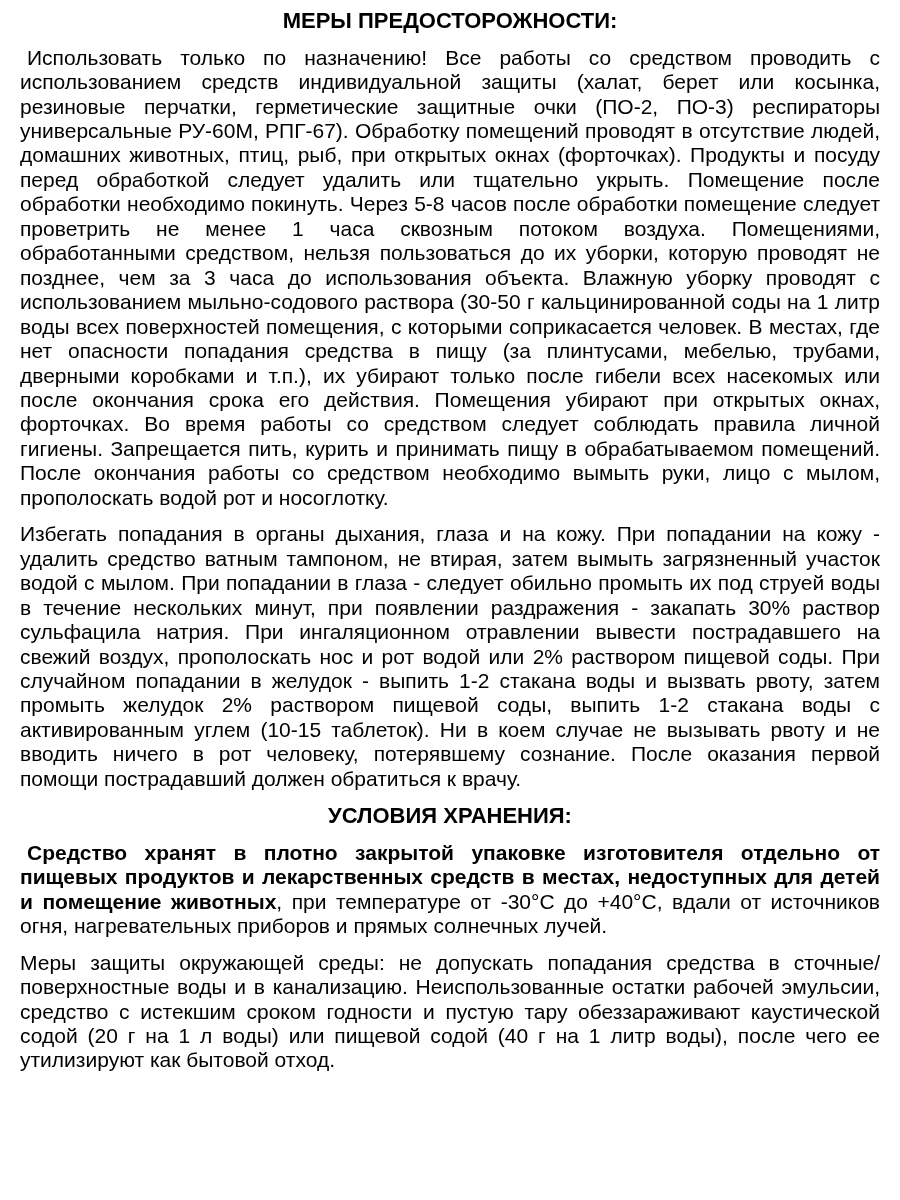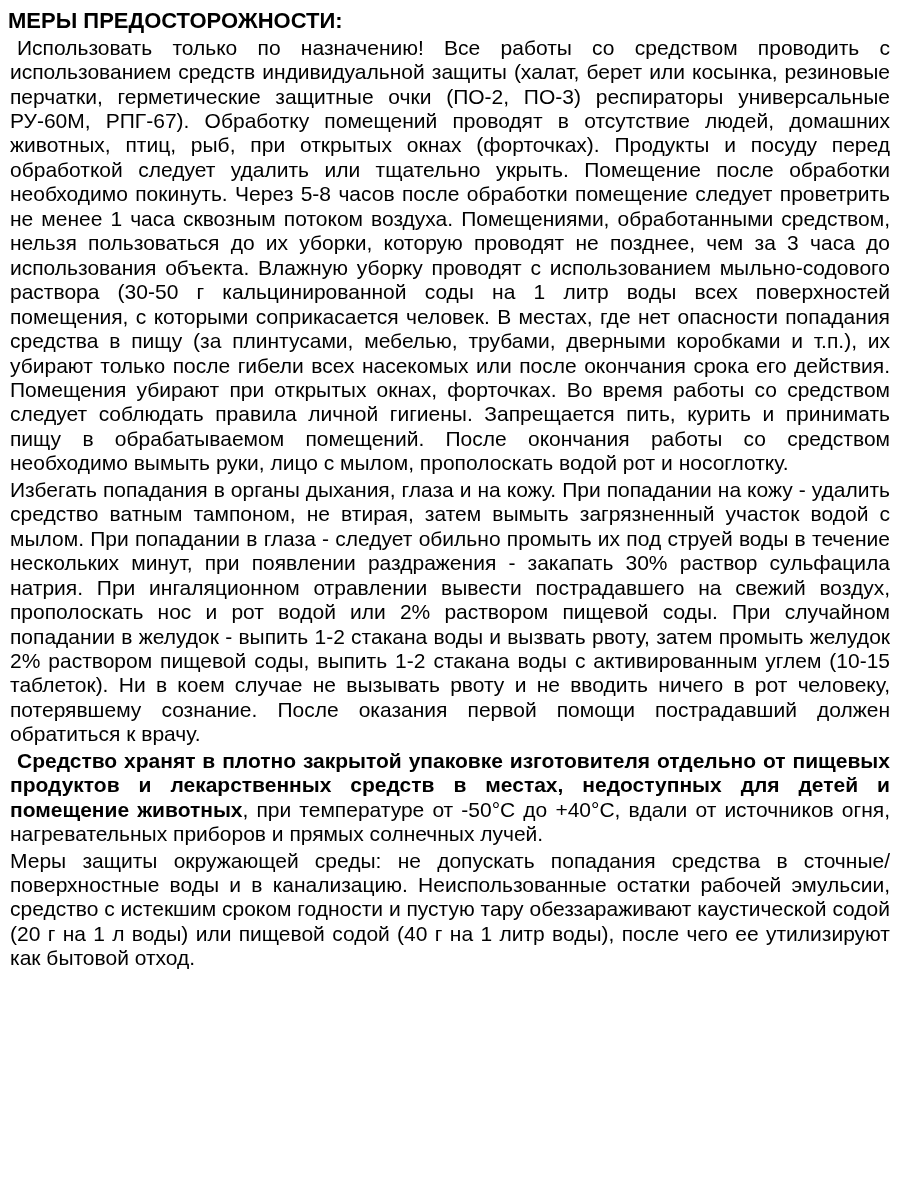--- a/index.html
+++ b/index.html
@@ -14,29 +14,29 @@
     background: #ffffff;
     color: #000000;
     font-family: "Liberation Sans", sans-serif;
     font-size: 21px;
     line-height: 1.165;
     box-sizing: border-box;
     padding: 8px 8px 4px 8px;
     overflow: hidden;
   }
   .doc-heading {
-    text-align: left;
+    text-align: center;
     font-weight: bold;
     font-size: 22px;
     margin: 0;
     padding: 0;
   }
   .doc-para {
     text-align: justify;
-    margin: 2px;
+    margin: 12px;
     padding: 0;
   }
   .doc-para.indent-small {
     text-indent: 7px;
   }
   .bold-run {
     font-weight: bold;
   }
 </style>
 </head>
@@ -46,19 +46,20 @@
 
   <section>
     <h1 class="doc-heading">МЕРЫ ПРЕДОСТОРОЖНОСТИ:</h1>
 
     <p class="doc-para indent-small">Использовать только по назначению! Все работы со средством проводить с использованием средств индивидуальной защиты (халат, берет или косынка, резиновые перчатки, герметические защитные очки (ПО-2, ПО-3) респираторы универсальные РУ-60М, РПГ-67). Обработку помещений проводят в отсутствие людей, домашних животных, птиц, рыб, при открытых окнах (форточках). Продукты и посуду перед обработкой следует удалить или тщательно укрыть. Помещение после обработки необходимо покинуть. Через 5-8 часов после обработки помещение следует проветрить не менее 1 часа сквозным потоком воздуха. Помещениями, обработанными средством, нельзя пользоваться до их уборки, которую проводят не позднее, чем за 3 часа до использования объекта. Влажную уборку проводят с использованием мыльно-содового раствора (30-50 г кальцинированной соды на 1 литр воды всех поверхностей помещения, с которыми соприкасается человек. В местах, где нет опасности попадания средства в пищу (за плинтусами, мебелью, трубами, дверными коробками и т.п.), их убирают только после гибели всех насекомых или после окончания срока его действия. Помещения убирают при открытых окнах, форточках. Во время работы со средством следует соблюдать правила личной гигиены. Запрещается пить, курить и принимать пищу в обрабатываемом помещений. После окончания работы со средством необходимо вымыть руки, лицо с мылом, прополоскать водой рот и носоглотку.</p>
 
     <p class="doc-para">Избегать попадания в органы дыхания, глаза и на кожу. При попадании на кожу - удалить средство ватным тампоном, не втирая, затем вымыть загрязненный участок водой с мылом. При попадании в глаза - следует обильно промыть их под струей воды в течение нескольких минут, при появлении раздражения - закапать 30% раствор сульфацила натрия. При ингаляционном отравлении вывести пострадавшего на свежий воздух, прополоскать нос и рот водой или 2% раствором пищевой соды. При случайном попадании в желудок - выпить 1-2 стакана воды и вызвать рвоту, затем промыть желудок 2% раствором пищевой соды, выпить 1-2 стакана воды с активированным углем (10-15 таблеток). Ни в коем случае не вызывать рвоту и не вводить ничего в рот человеку, потерявшему сознание. После оказания первой помощи пострадавший должен обратиться к врачу.</p>
   </section>
 
   <section>
+    <h1 class="doc-heading">УСЛОВИЯ ХРАНЕНИЯ:</h1>
 
-    <p class="doc-para indent-small"><span class="bold-run">Средство хранят в плотно закрытой упаковке изготовителя отдельно от пищевых продуктов и лекарственных средств в местах, недоступных для детей и помещение животных</span><span>, при температуре от -50°С до +40°С, вдали от источников огня, нагревательных приборов и прямых солнечных лучей.</span></p>
+    <p class="doc-para indent-small"><span class="bold-run">Средство хранят в плотно закрытой упаковке изготовителя отдельно от пищевых продуктов и лекарственных средств в местах, недоступных для детей и помещение животных</span><span>, при температуре от -30°С до +40°С, вдали от источников огня, нагревательных приборов и прямых солнечных лучей.</span></p>
 
     <p class="doc-para">Меры защиты окружающей среды: не допускать попадания средства в сточные/поверхностные воды и в канализацию. Неиспользованные остатки рабочей эмульсии, средство с истекшим сроком годности и пустую тару обеззараживают каустической содой (20 г на 1 л воды) или пищевой содой (40 г на 1 литр воды), после чего ее утилизируют как бытовой отход.</p>
   </section>
 
 </div>
 
 </body></html>

